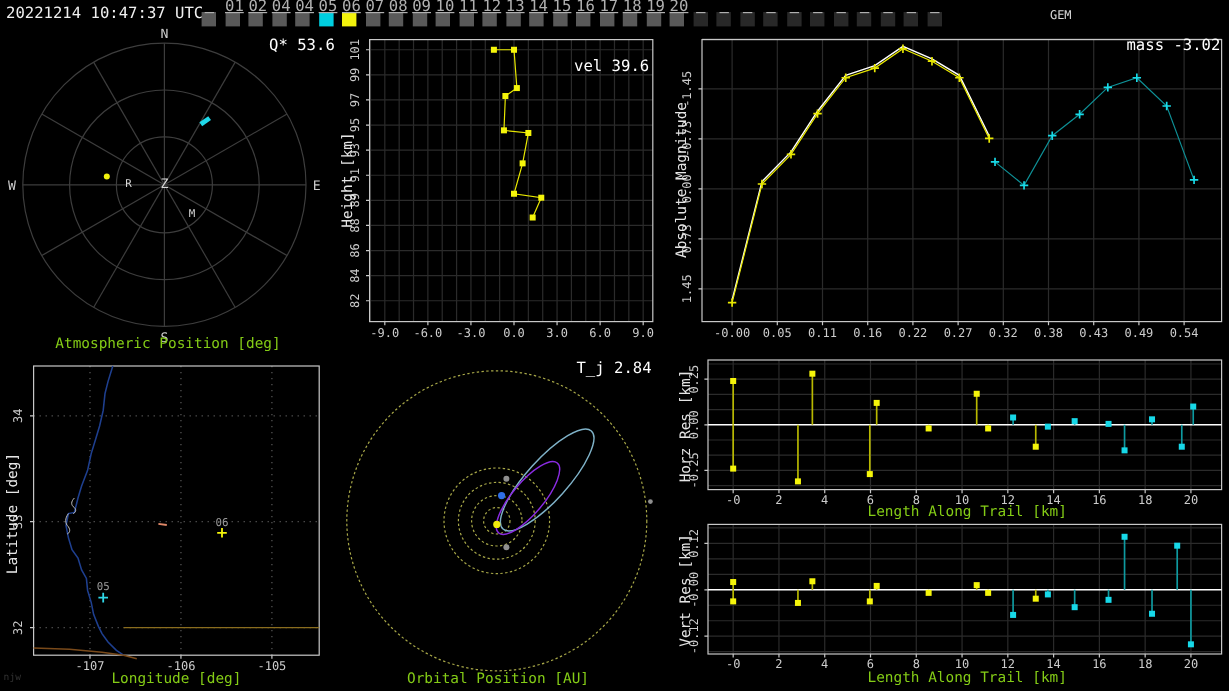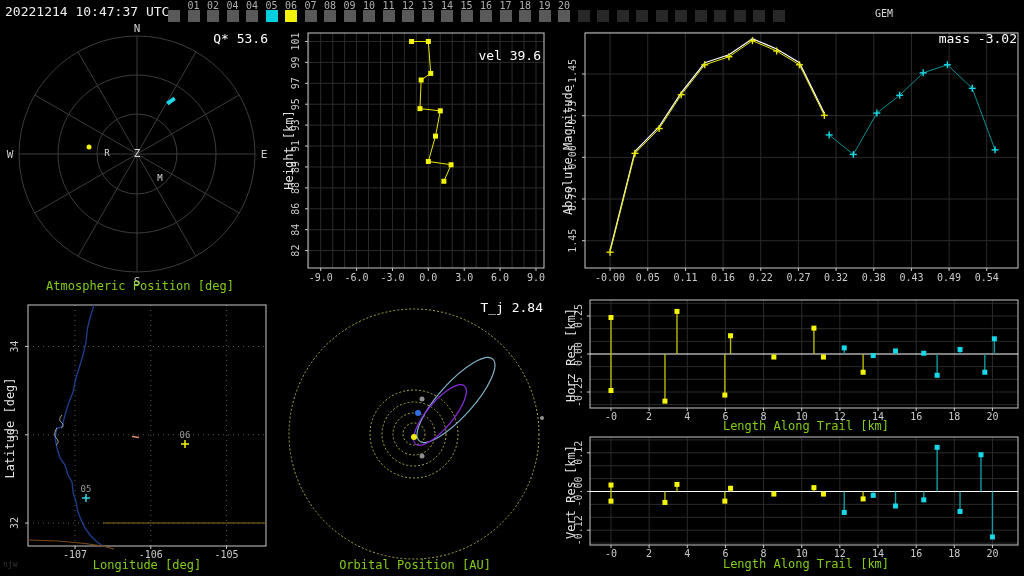--- a/index.html
+++ b/index.html
@@ -3,21 +3,21 @@
 <meta charset="utf-8">
 <style>
   html,body{margin:0;padding:0;background:#000;}
   .screen{position:relative;width:1024px;height:576px;background:#000;overflow:hidden;
           font-family:"DejaVu Sans Mono",monospace;color:#e8e8e8;}
   .topbar{position:absolute;left:0;top:0;width:900px;height:24px;}
   .ts{position:absolute;left:5px;top:4px;font-size:13px;white-space:pre;color:#f0f0f0;}
   .shower{position:absolute;right:7px;top:8px;font-size:10px;color:#d8d8d8;}
   .frames{position:absolute;left:168px;top:2px;display:flex;}
   .fitem{width:13px;margin-right:6.5px;}
-  .flab{font-size:10px;line-height:7px;height:7px;color:#b0b0b0;text-align:left;white-space:pre;}
+  .flab{font-size:13px;line-height:7px;height:7px;color:#b0b0b0;text-align:center;white-space:pre;text-decoration:underline;}
   .fbox{width:12px;height:12px;background:#595959;margin-top:1px;}
   .fbox.cyan{background:#00cfe0;}
   .fbox.yellow{background:#f2f20c;}
   .fbox.dark{background:#282828;}
   .panel{position:absolute;}
   .lbl{position:absolute;font-size:12px;text-align:center;color:#84cc16;white-space:pre;}
   .stat{position:absolute;font-size:13px;text-align:right;color:#ffffff;white-space:pre;}
   .ylab{position:absolute;font-size:12px;height:14px;line-height:14px;text-align:center;
         color:#e5e5e5;transform:rotate(-90deg);white-space:pre;}
   .wm{position:absolute;left:3px;top:560px;font-size:8px;color:#333;}
@@ -570,21 +570,21 @@
       <line x1="387.13012477718365" y1="58.483582089552236" x2="387.13012477718365" y2="14.316417910447761" stroke="#0e9aa0" stroke-width="1.4"></line>
       <rect x="384.63012477718365" y="11.816417910447761" width="5" height="5" fill="#17d8e8"></rect>
       <line x1="410.017825311943" y1="58.483582089552236" x2="410.017825311943" y2="78.47164179104477" stroke="#0e9aa0" stroke-width="1.4"></line>
       <rect x="407.517825311943" y="75.97164179104477" width="5" height="5" fill="#17d8e8"></rect>
       <line x1="430.99821746880565" y1="58.483582089552236" x2="430.99821746880565" y2="21.73134328358209" stroke="#0e9aa0" stroke-width="1.4"></line>
       <rect x="428.49821746880565" y="19.23134328358209" width="5" height="5" fill="#17d8e8"></rect>
       <line x1="442.4420677361854" y1="58.483582089552236" x2="442.4420677361854" y2="103.94029850746267" stroke="#0e9aa0" stroke-width="1.4"></line>
       <rect x="439.9420677361854" y="101.44029850746267" width="5" height="5" fill="#17d8e8"></rect>
     </svg>
 
-  <div class="stat" style="left:158px;top:31px;width:110px">Q* 53.6</div>
+  <div class="stat" style="left:169px;top:31px;width:110px">Q* 53.6</div>
   <div class="stat" style="left:400px;top:48px;width:141px">vel 39.6</div>
   <div class="stat" style="left:850px;top:31px;width:167px">mass -3.02</div>
   <div class="stat" style="left:415px;top:300px;width:128px">T_j 2.84</div>
 
   <div class="lbl" style="left:0;top:279px;width:280px">Atmospheric Position [deg]</div>
   <div class="lbl" style="left:17px;top:558px;width:260px">Longitude [deg]</div>
   <div class="lbl" style="left:285px;top:558px;width:260px">Orbital Position [AU]</div>
   <div class="lbl" style="left:650px;top:419px;width:312px">Length Along Trail [km]</div>
   <div class="lbl" style="left:650px;top:557px;width:312px">Length Along Trail [km]</div>
 

